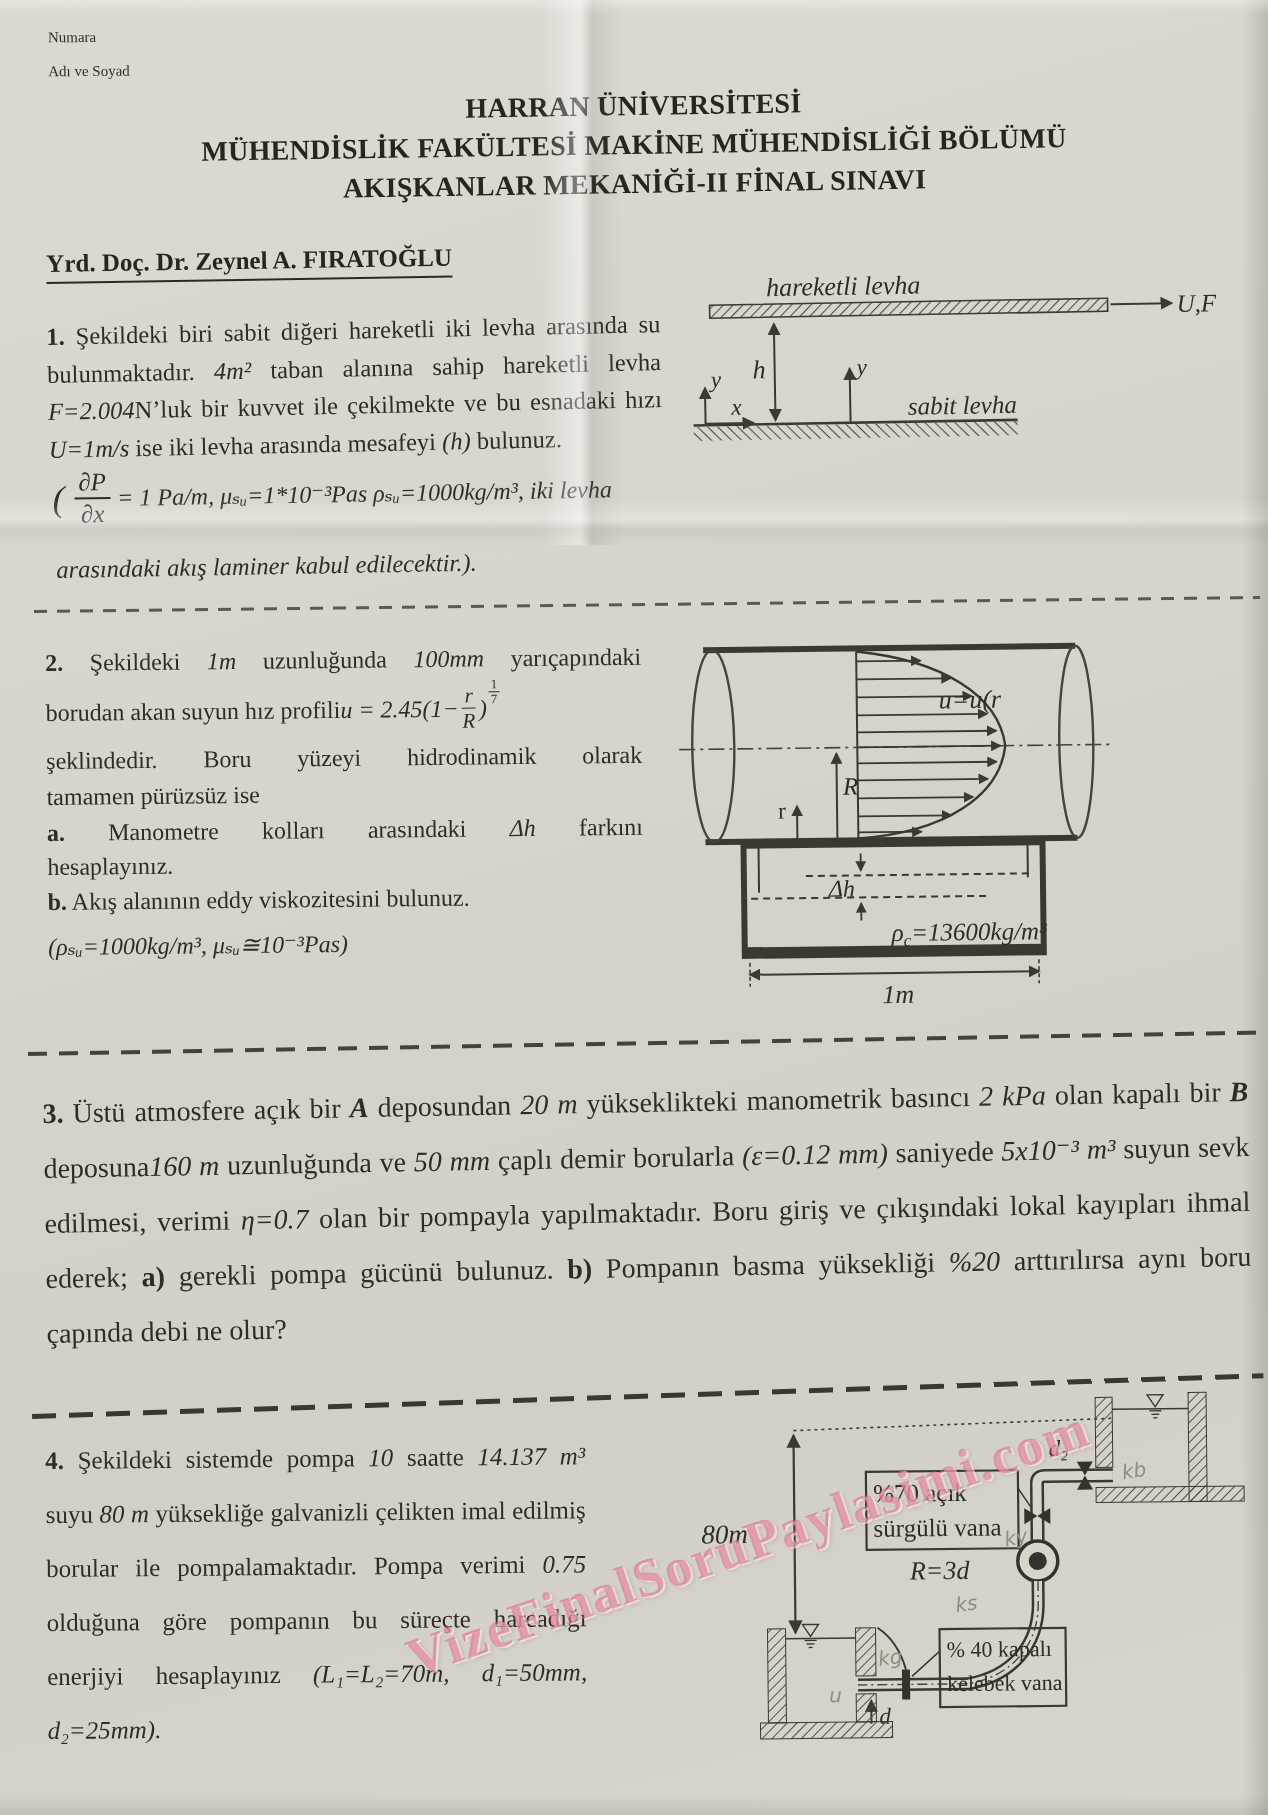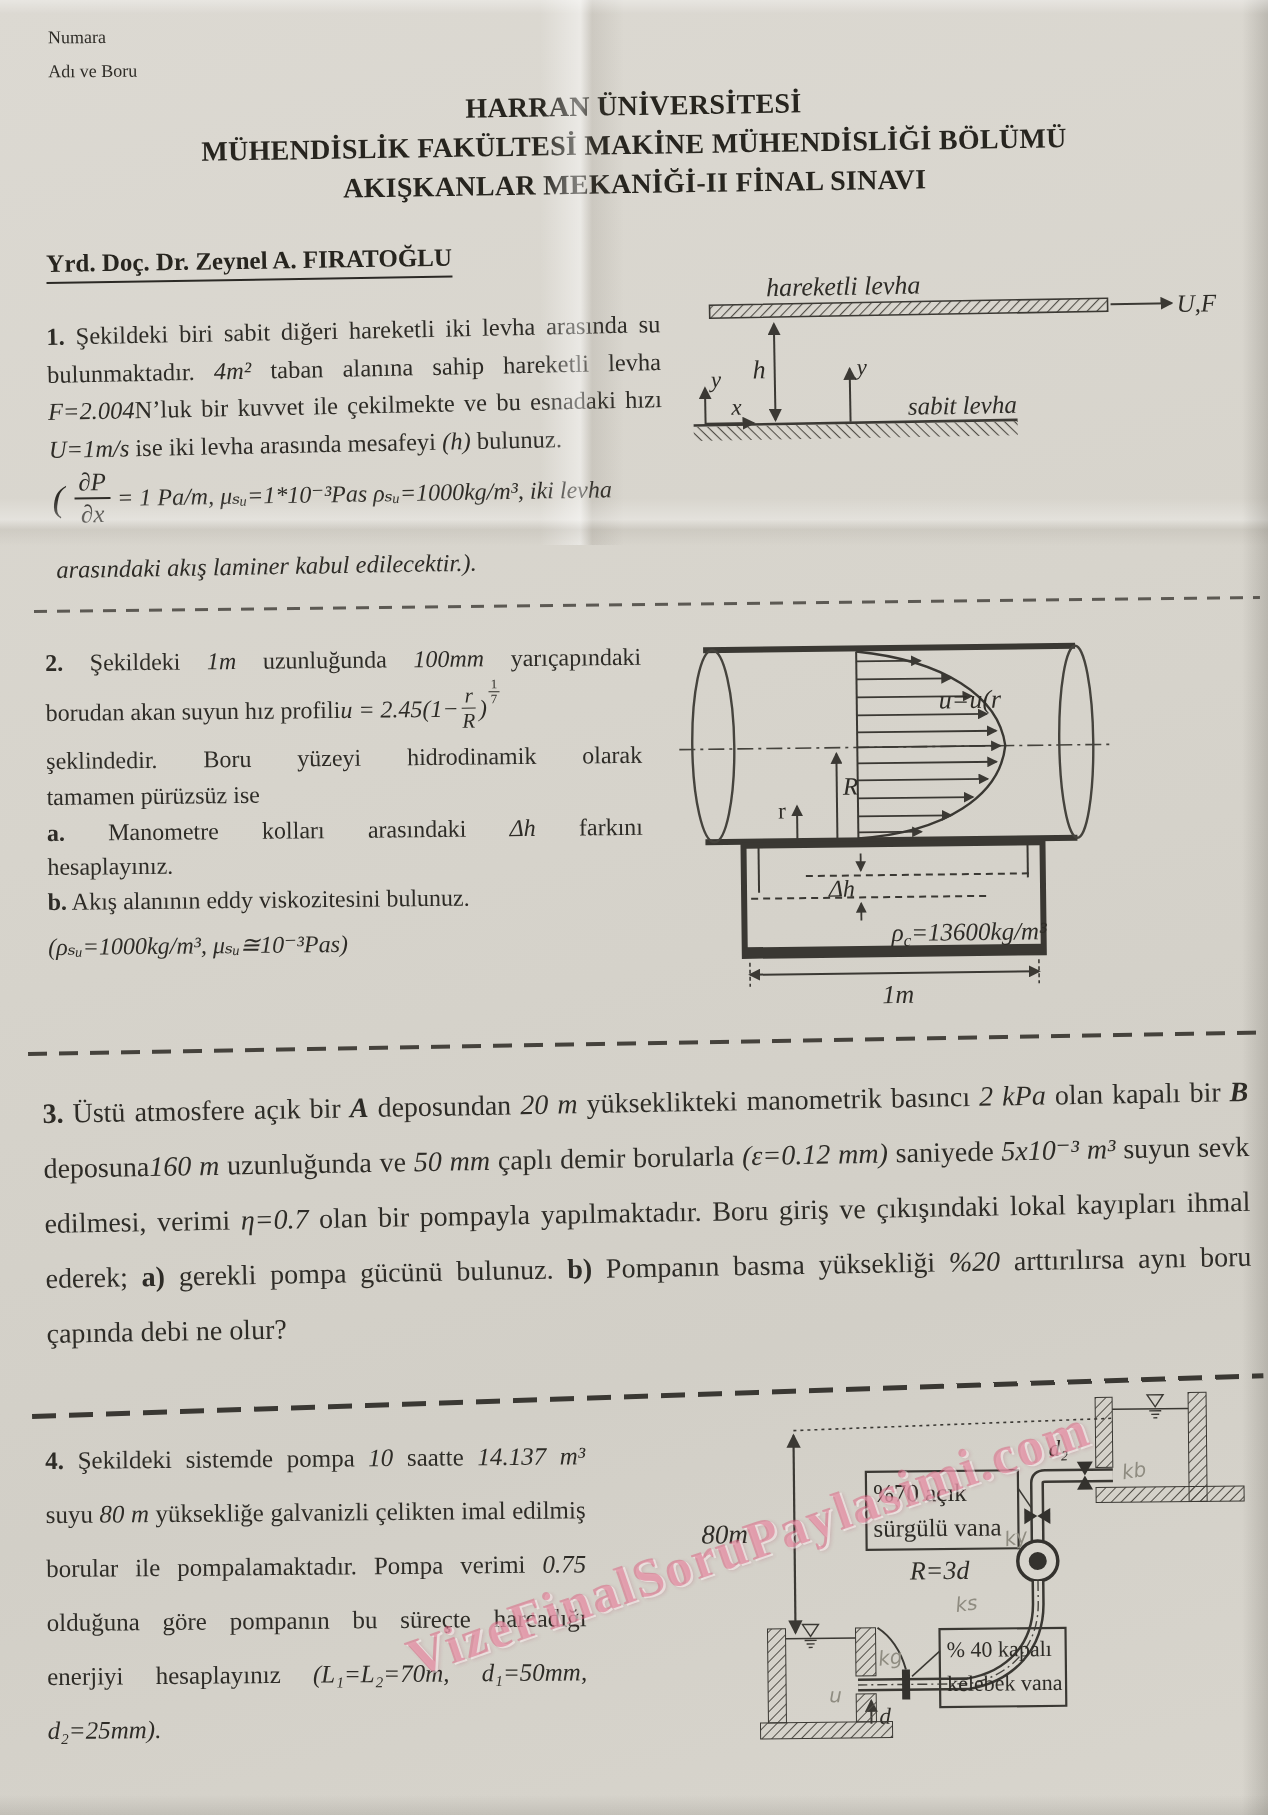--- a/index.html
+++ b/index.html
@@ -13,21 +13,21 @@
   .i{font-style:italic;}
   .b{font-weight:bold;}
   .bi{font-weight:bold;font-style:italic;}
   .overlay{position:absolute;pointer-events:none;}
   .creaseV{left:540px;top:0;width:84px;height:545px;background:linear-gradient(90deg,transparent,rgba(255,255,255,.45) 48%,rgba(118,111,99,.14) 62%,transparent);}
   .creaseH{left:0;top:498px;width:1268px;height:48px;background:linear-gradient(180deg,transparent,rgba(255,255,255,.30) 45%,rgba(118,111,99,.10) 66%,transparent);}
   .edgeR{right:0;top:0;width:26px;height:1815px;background:linear-gradient(90deg,transparent,rgba(70,66,58,.20));}
   .edgeB{left:0;bottom:0;width:1268px;height:20px;background:linear-gradient(180deg,transparent,rgba(70,66,58,.13));}
   .edgeT{left:0;top:0;width:1268px;height:14px;background:linear-gradient(180deg,rgba(255,255,255,.35),transparent);}
 
-  .student{left:48px;top:20px;font-size:18px;line-height:34px;transform:rotate(-0.4deg);}
+  .student{left:48px;top:20px;font-size:15px;line-height:34px;transform:rotate(-0.4deg);}
   .title{left:0;top:86px;width:1268px;text-align:center;font-weight:bold;font-size:28px;line-height:39px;letter-spacing:.3px;color:#27251f;transform:rotate(-0.9deg);}
   .instructor{left:46px;top:250px;font-size:25px;font-weight:bold;color:#27251f;border-bottom:2.5px solid #2b2925;padding-bottom:4px;transform:rotate(-0.9deg);transform-origin:0 0;}
 
   .q1text{left:46px;top:318px;width:614px;font-size:24.5px;line-height:37.5px;text-align:justify;transform:rotate(-1.2deg);transform-origin:0 0;}
   .q1eq{left:52px;top:468px;display:flex;align-items:center;font-size:24px;transform:rotate(-1deg);transform-origin:0 0;}
   .paren{font-size:36px;font-style:italic;margin-right:3px;}
   .frac{display:inline-flex;flex-direction:column;align-items:center;margin:0 7px;font-size:25px;line-height:30px;}
   .frac .fn{border-bottom:2px solid #2e2c27;padding:0 4px;}
   .q1eq2{left:56px;top:556px;font-size:24.5px;font-style:italic;transform:rotate(-1deg);transform-origin:0 0;}
 
@@ -62,21 +62,21 @@
     color:rgba(219,96,128,0.5);text-shadow:2px 2px 0 rgba(255,250,248,0.55),3px 3px 4px rgba(150,40,70,0.18);
     transform:rotate(-19deg);transform-origin:center center;}
 </style>
 </head>
 <body>
 
 <div class="page">
 
   <div class="abs student">
     <div>Numara</div>
-    <div>Adı ve Boru</div>
+    <div>Adı ve Soyad</div>
   </div>
 
   <div class="abs title">
     <div>HARRAN ÜNİVERSİTESİ</div>
     <div>MÜHENDİSLİK FAKÜLTESİ MAKİNE MÜHENDİSLİĞİ BÖLÜMÜ</div>
     <div>AKIŞKANLAR MEKANİĞİ-II FİNAL SINAVI</div>
   </div>
 
   <div class="abs instructor">Yrd. Doç. Dr. Zeynel A. FIRATOĞLU</div>
 

